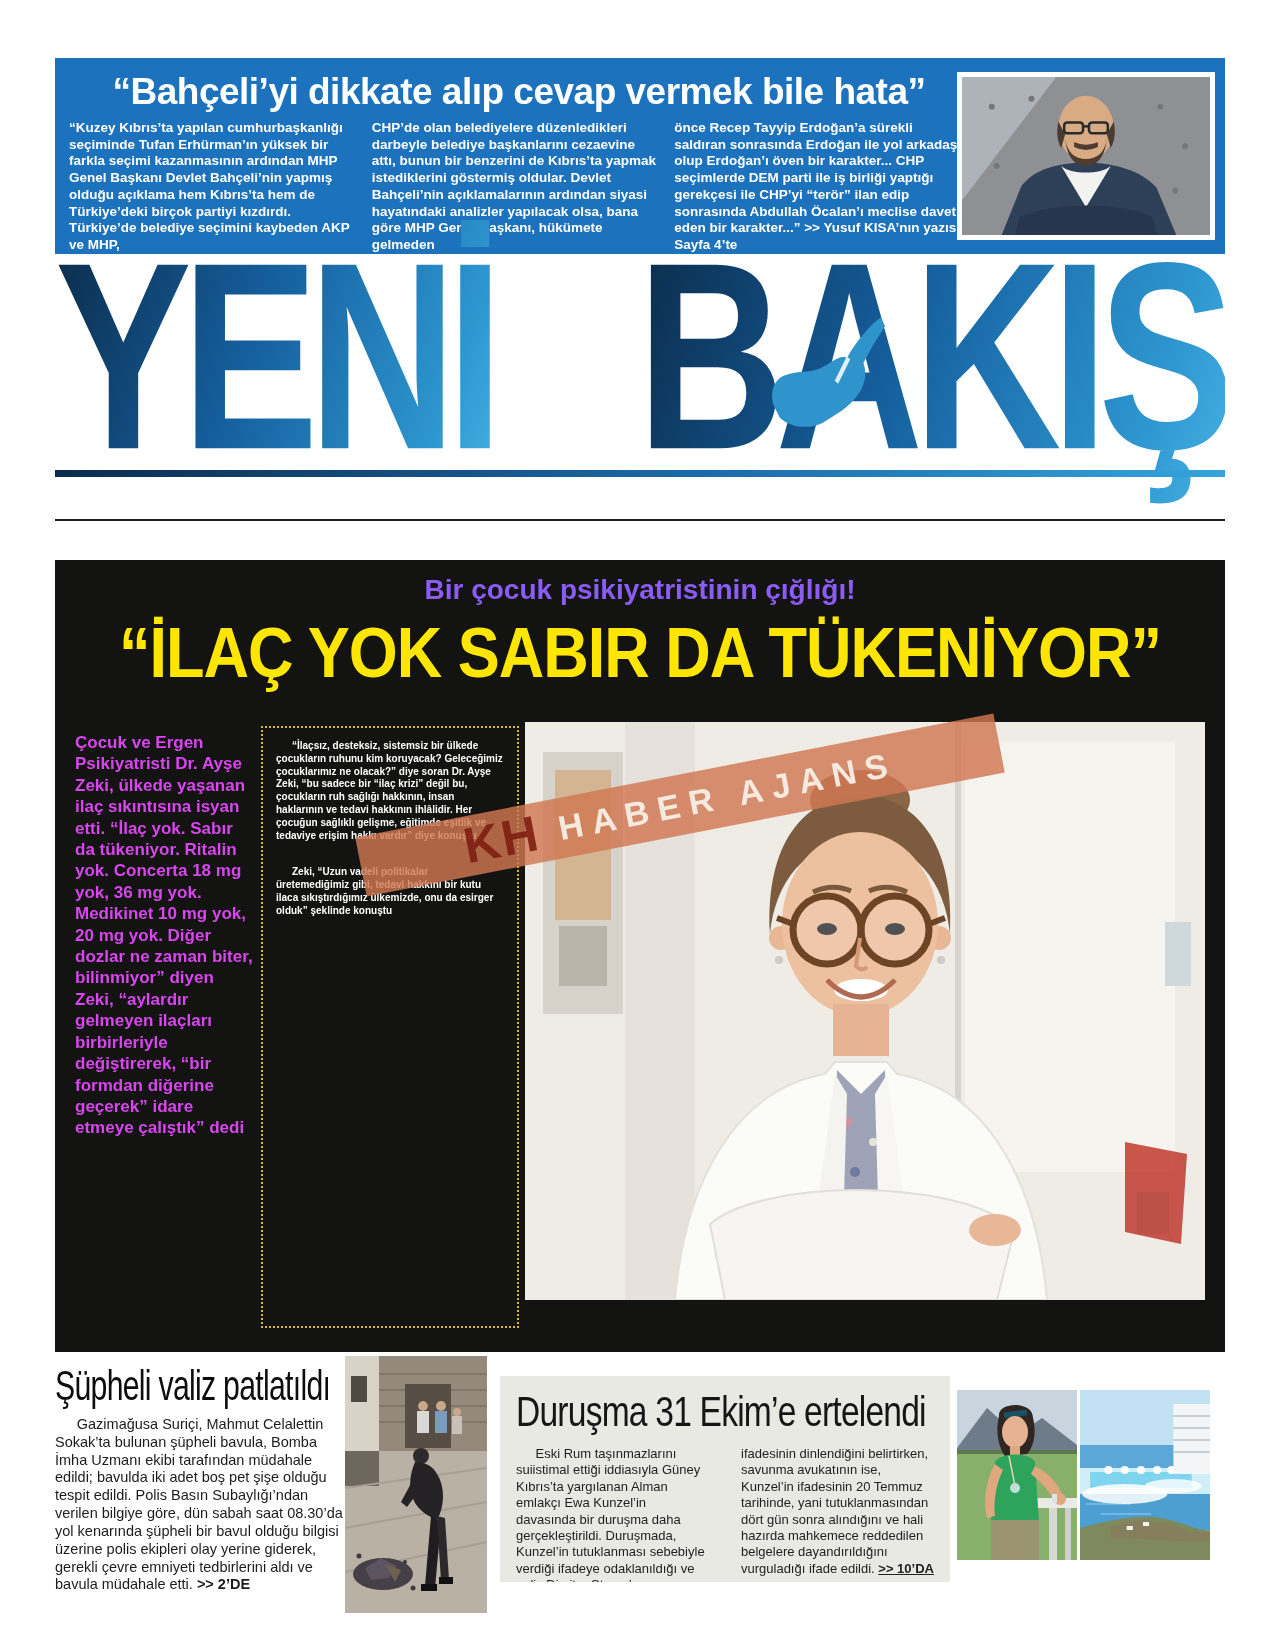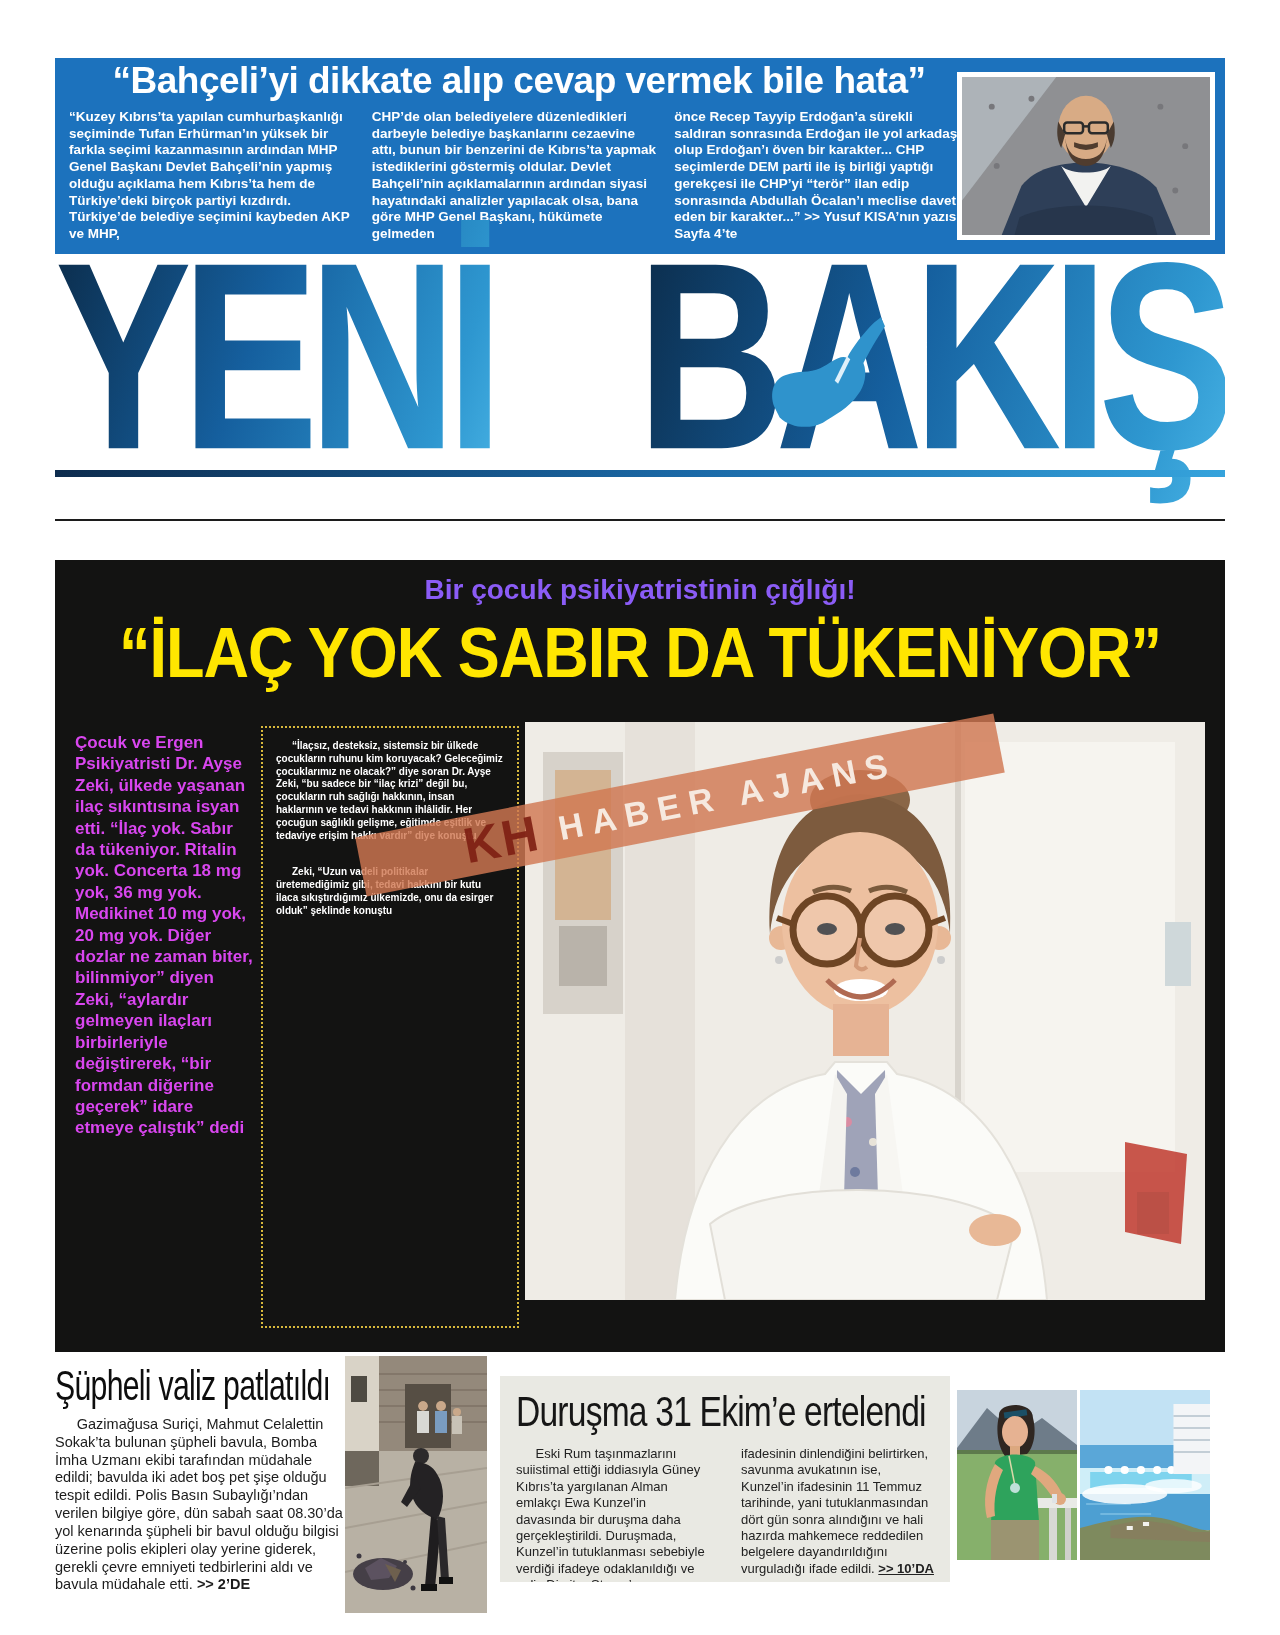--- a/index.html
+++ b/index.html
@@ -1,21 +1,21 @@
 <!DOCTYPE html>
 <html><head>
 <meta charset="utf-8">
 <style>
   html,body{margin:0;padding:0;background:#ffffff;}
   #page{position:relative;width:1280px;height:1635px;background:#ffffff;overflow:hidden;
         font-family:"Liberation Sans", sans-serif;}
 
   
   .banner{position:absolute;left:55px;top:58px;width:1170px;height:196px;background:#1c72bd;
-          box-sizing:border-box;padding:2px 14px;overflow:hidden;}
+          box-sizing:border-box;padding:13px 14px;overflow:hidden;}
   .banner-headline{margin:2px 0 8px 0;width:900px;text-align:center;color:#ffffff;
           font-size:37px;font-weight:700;letter-spacing:-0.5px;line-height:1.05;}
   .banner-cols{display:flex;gap:13px;width:895px;}
   .banner-cols p{flex:1;margin:0;color:#ffffff;font-weight:700;font-size:13.5px;line-height:1.24;}
   .banner-byline{font-weight:700;}
   .banner-photo{position:absolute;right:10px;top:14px;width:258px;height:168px;margin:0;
           background:#ffffff;padding:5px;box-sizing:border-box;}
   .banner-photo svg{display:block;width:100%;height:100%;}
 
   
@@ -244,21 +244,21 @@
       <circle cx="68" cy="232" r="2.5" fill="#3c3840"></circle>
         <circle cx="14" cy="200" r="2.5" fill="#3c3840"></circle>
       <circle cx="60" cy="206" r="2" fill="#3c3840"></circle>
     </svg>
   </figure>
 
   <section class="graybox">
     <h3 class="sr-title">Duruşma 31 Ekim’e ertelendi</h3>
     <div class="sr-cols">
       <p>Eski Rum taşınmazlarını suiistimal ettiği iddiasıyla Güney Kıbrıs’ta yargılanan Alman emlakçı Ewa Kunzel’in davasında bir duruşma daha gerçekleştirildi. Duruşmada, Kunzel’in tutuklanması sebebiyle verdiği ifadeye odaklanıldığı ve polis Dimitra Stavru’nun</p>
-      <p><span>ifadesinin dinlendiğini belirtirken, savunma avukatının ise, Kunzel’in ifadesinin 11 Temmuz tarihinde, yani tutuklanmasından dört gün sonra alındığını ve hali hazırda mahkemece reddedilen belgelere dayandırıldığını vurguladığı ifade edildi. </span><b>&gt;&gt; 10’DA</b></p>
+      <p><span>ifadesinin dinlendiğini belirtirken, savunma avukatının ise, Kunzel’in ifadesinin 20 Temmuz tarihinde, yani tutuklanmasından dört gün sonra alındığını ve hali hazırda mahkemece reddedilen belgelere dayandırıldığını vurguladığı ifade edildi. </span><b>&gt;&gt; 10’DA</b></p>
     </div>
   </section>
 
   <figure class="kunzel">
     <svg viewBox="0 0 120 170" preserveAspectRatio="none">
       <rect width="120" height="170" fill="#c8d4de"></rect>
       <path d="M0,58 L30,18 L60,45 L85,28 L120,55 L120,70 L0,70 Z" fill="#64727f" opacity="0.9"></path>
       <rect x="0" y="60" width="120" height="8" fill="#5d7a4c"></rect>
       <rect x="0" y="64" width="120" height="106" fill="#86b06b"></rect>
       <rect x="78" y="108" width="42" height="10" fill="#e9eae6"></rect>

